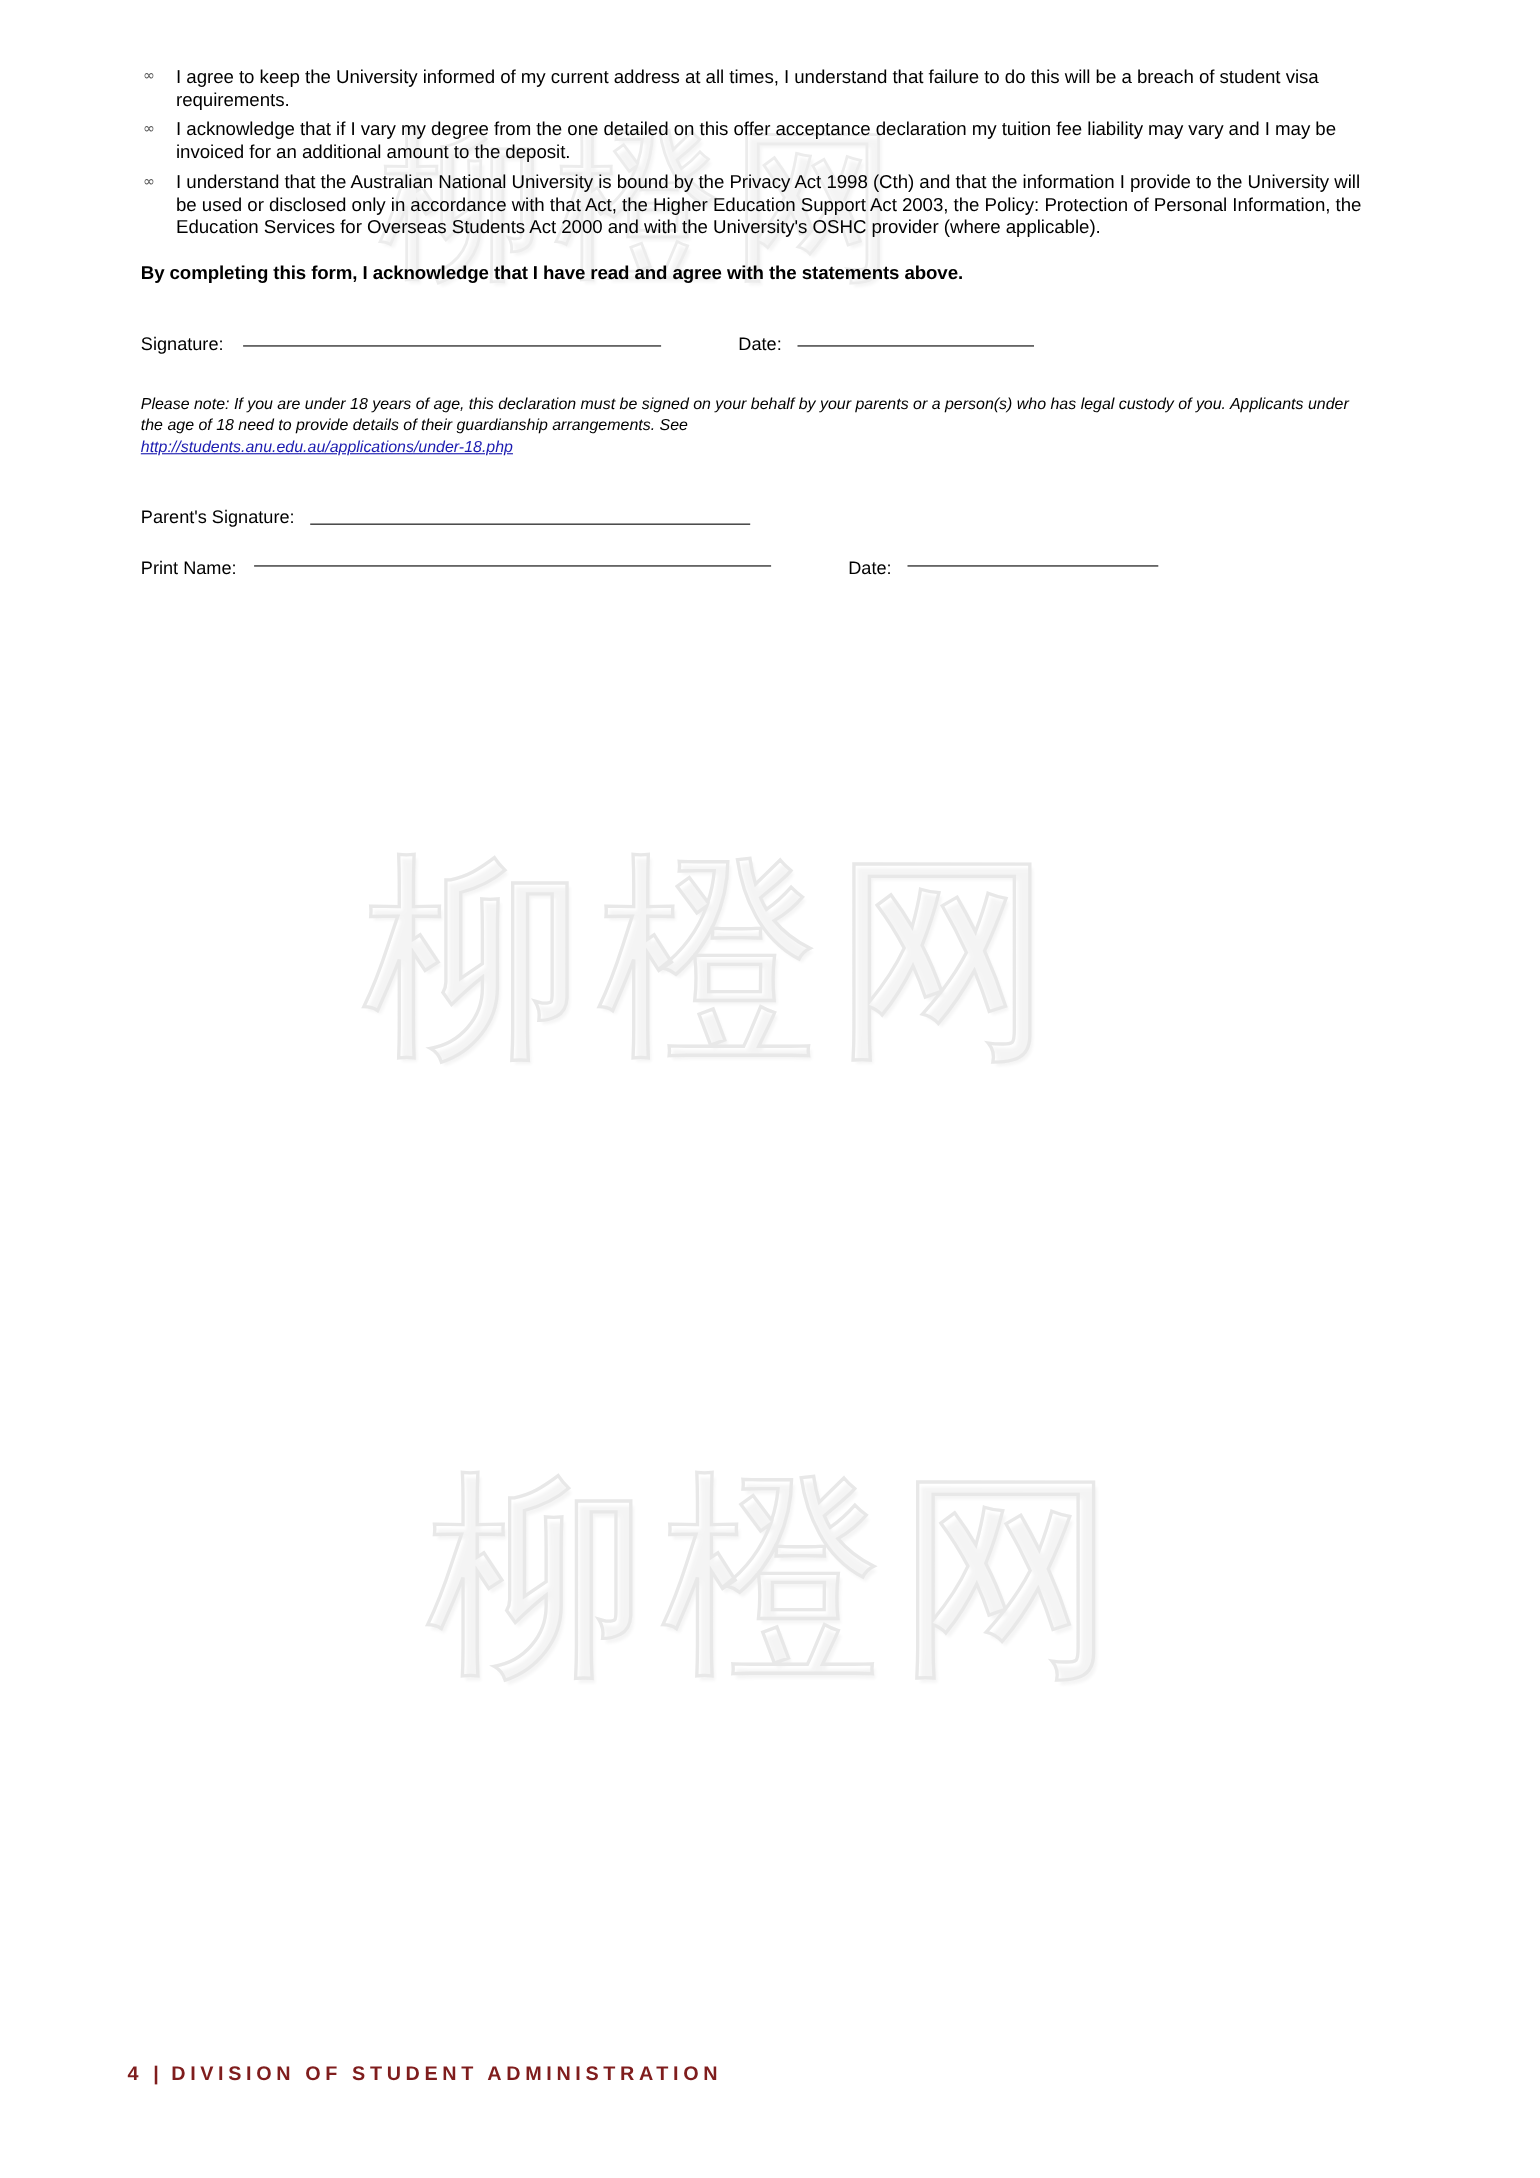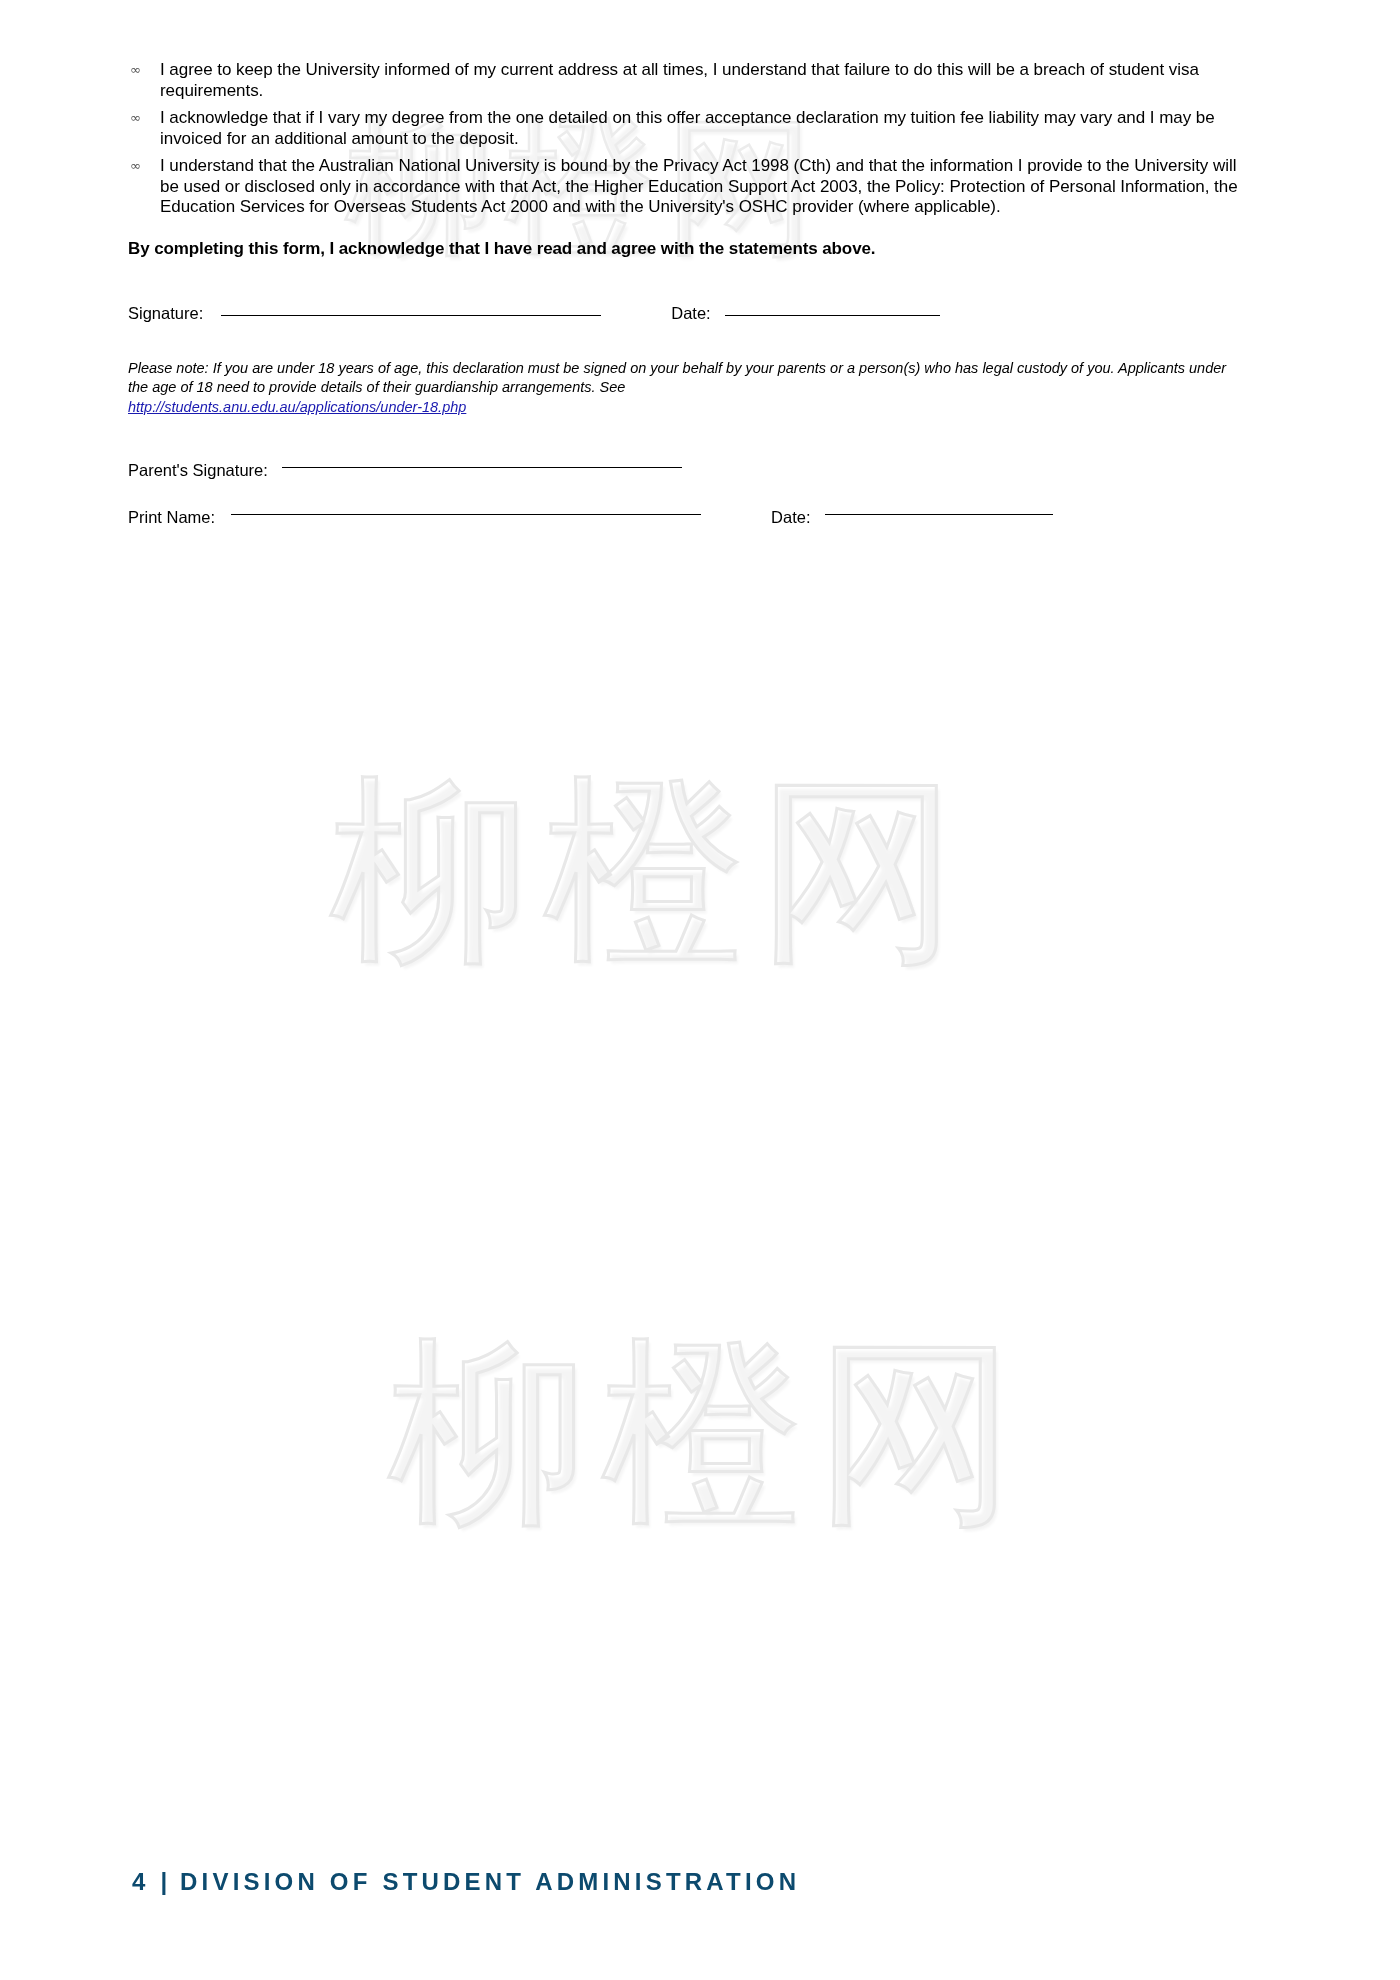--- a/index.html
+++ b/index.html
@@ -93,21 +93,21 @@
   }
   .note a {
     color: #1a1ab0;
     text-decoration: underline;
     font-style: italic;
   }
 
   .parent-row {
     margin-top: 44px;
     display: flex;
-    align-items: center;
+    align-items: flex-end;
     font-size: 16.5px;
   }
   .print-row {
     margin-top: 28px;
     display: flex;
     align-items: center;
     font-size: 16.5px;
   }
 
   .closing {
@@ -147,26 +147,26 @@
   }
   .wm-bot {
     left: 388px;
     top: 1300px;
     font-size: 200px;
     letter-spacing: 14px;
   }
 
   .footer {
     position: absolute;
-    left: 132px;
+    left: 116px;
     bottom: 84px;
-    font-size: 24px;
+    font-size: 18px;
     font-weight: bold;
     letter-spacing: 4.2px;
-    color: #0c4a6e;
+    color: #7f1d1d;
   }
   .footer .sep {
     letter-spacing: 2px;
   }
 </style>
 </head>
 <body>
 
 <div class="page">
 

